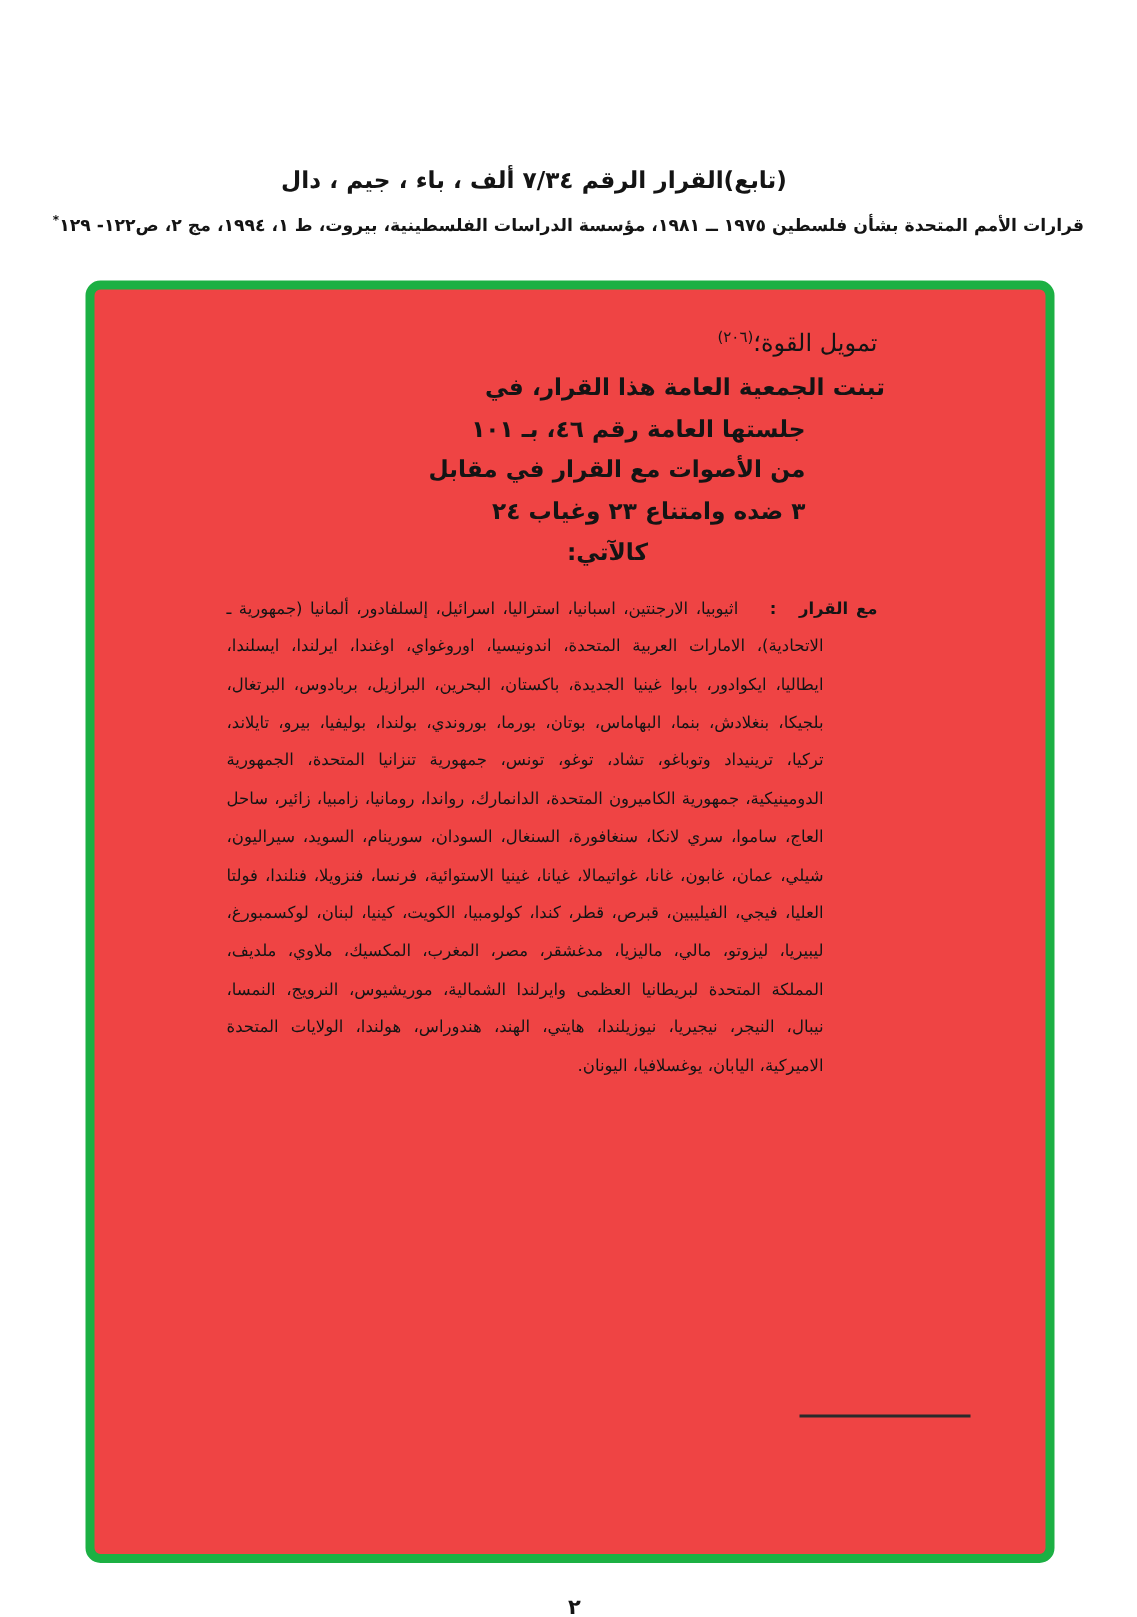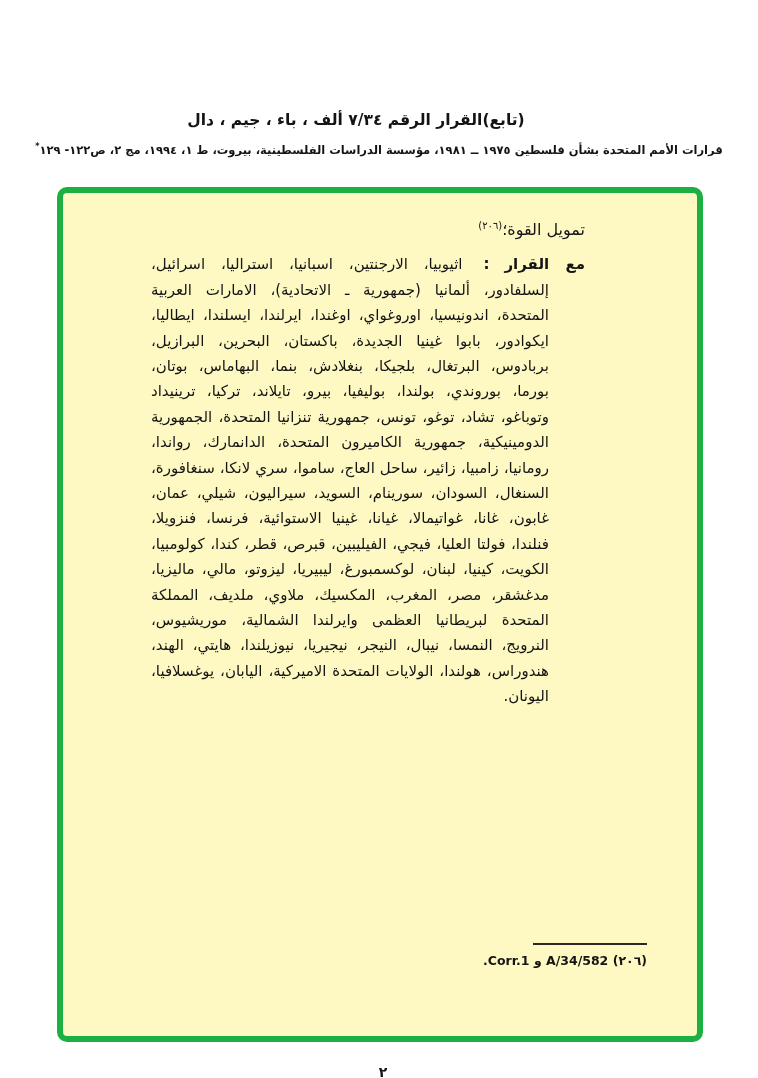--- a/index.html
+++ b/index.html
@@ -10,38 +10,38 @@
   
   .doc-title{position:absolute;top:67px;left:0;width:712px;text-align:center;
              direction:rtl;font-size:15.5px;font-weight:700;letter-spacing:.2px;}
   .doc-source{position:absolute;top:98px;left:0;width:758px;text-align:center;
               direction:rtl;font-size:11.5px;font-weight:700;}
   .doc-source sup{font-size:8px;vertical-align:super;}
 
   
   .green-box{position:absolute;left:57px;top:143px;width:646px;height:855px;
              box-sizing:border-box;border:6px solid #1cb043;border-radius:10px;
-             background:#fef9c3;}
+             background:#ef4444;}
   .box-content{position:relative;padding:21px 112px 0 52px;direction:rtl;
                text-align:right;height:100%;box-sizing:border-box;}
 
   .res-heading{font-size:16px;line-height:24px;}
   .fn-ref{font-size:10px;vertical-align:super;}
 
   .clause{margin:8px 0 0 30px;font-size:15.5px;line-height:28px;text-align:right;}
   .clause strong{font-weight:700;}
 
   .adoption{margin-top:4px;margin-right:48px;font-weight:700;font-size:15.5px;
             line-height:27.5px;}
   .ad-line{white-space:nowrap;}
   .ad-0{margin-right:-53px;}
   .ad-4{margin-right:105px;}
 
   .vote-par{margin:10px 0 0 36px;padding-right:36px;text-indent:-36px;
-            font-size:15px;line-height:25.4px;text-align:justify;}
+            font-size:11px;line-height:25.4px;text-align:justify;}
   .vote-label{font-weight:700;margin-left:15px;}
   .vote-colon{font-weight:700;margin-left:21px;}
 
   .footnote-area{position:absolute;top:750px;right:50px;width:220px;
                  text-align:right;direction:rtl;}
   .fn-rule{width:114px;border:0;border-top:2px solid #2a2a2a;margin:0;}
   .fn-text{margin-top:8px;font-size:12.5px;font-weight:700;}
 
   .page-number{position:absolute;top:1020px;left:0;width:766px;text-align:center;
                font-size:14px;font-weight:700;}
@@ -54,26 +54,32 @@
   <div class="doc-title">(تابع)القرار الرقم ٧/٣٤ ألف ، باء ، جيم ، دال</div>
 
   <div class="doc-source"><span>قرارات الأمم المتحدة بشأن فلسطين ١٩٧٥ ــ ١٩٨١، مؤسسة الدراسات الفلسطينية، بيروت، ط ١، ١٩٩٤، مج ٢، ص١٢٢- ١٢٩</span><sup>*</sup></div>
 
   <div class="green-box">
     <div class="box-content">
 
       <div class="res-heading"><span>تمويل القوة؛</span><sup class="fn-ref">(٢٠٦)</sup></div>
 
 
+      <div class="adoption">
+        <div class="ad-line ad-0">تبنت الجمعية العامة هذا القرار، في</div>
+        <div class="ad-line ad-1">جلستها العامة رقم ٤٦، بـ ١٠١</div>
+        <div class="ad-line ad-2">من الأصوات مع القرار في مقابل</div>
+        <div class="ad-line ad-3">٣ ضده وامتناع ٢٣ وغياب ٢٤</div>
+        <div class="ad-line ad-4">كالآتي:</div>
+      </div>
 
       <p class="vote-par"><span class="vote-label">مع القرار</span><span class="vote-colon">:</span><span>اثيوبيا، الارجنتين، اسبانيا، استراليا، اسرائيل، إلسلفادور، ألمانيا (جمهورية ـ الاتحادية)، الامارات العربية المتحدة، اندونيسيا، اوروغواي، اوغندا، ايرلندا، ايسلندا، ايطاليا، ايكوادور، بابوا غينيا الجديدة، باكستان، البحرين، البرازيل، بربادوس، البرتغال، بلجيكا، بنغلادش، بنما، البهاماس، بوتان، بورما، بوروندي، بولندا، بوليفيا، بيرو، تايلاند، تركيا، ترينيداد وتوباغو، تشاد، توغو، تونس، جمهورية تنزانيا المتحدة، الجمهورية الدومينيكية، جمهورية الكاميرون المتحدة، الدانمارك، رواندا، رومانيا، زامبيا، زائير، ساحل العاج، ساموا، سري لانكا، سنغافورة، السنغال، السودان، سورينام، السويد، سيراليون، شيلي، عمان، غابون، غانا، غواتيمالا، غيانا، غينيا الاستوائية، فرنسا، فنزويلا، فنلندا، فولتا العليا، فيجي، الفيليبين، قبرص، قطر، كندا، كولومبيا، الكويت، كينيا، لبنان، لوكسمبورغ، ليبيريا، ليزوتو، مالي، ماليزيا، مدغشقر، مصر، المغرب، المكسيك، ملاوي، ملديف، المملكة المتحدة لبريطانيا العظمى وايرلندا الشمالية، موريشيوس، النرويج، النمسا، نيبال، النيجر، نيجيريا، نيوزيلندا، هايتي، الهند، هندوراس، هولندا، الولايات المتحدة الاميركية، اليابان، يوغسلافيا، اليونان.</span></p>
 
       <div class="footnote-area">
         <hr class="fn-rule">
-        <div class="fn-text"><span>(٢٠٦)</span> <span>A/34/582 و Corr.1.</span></div>
       </div>
 
     </div>
   </div>
 
   <div class="page-number">٢</div>
 
 </div>
 
 </body></html>

